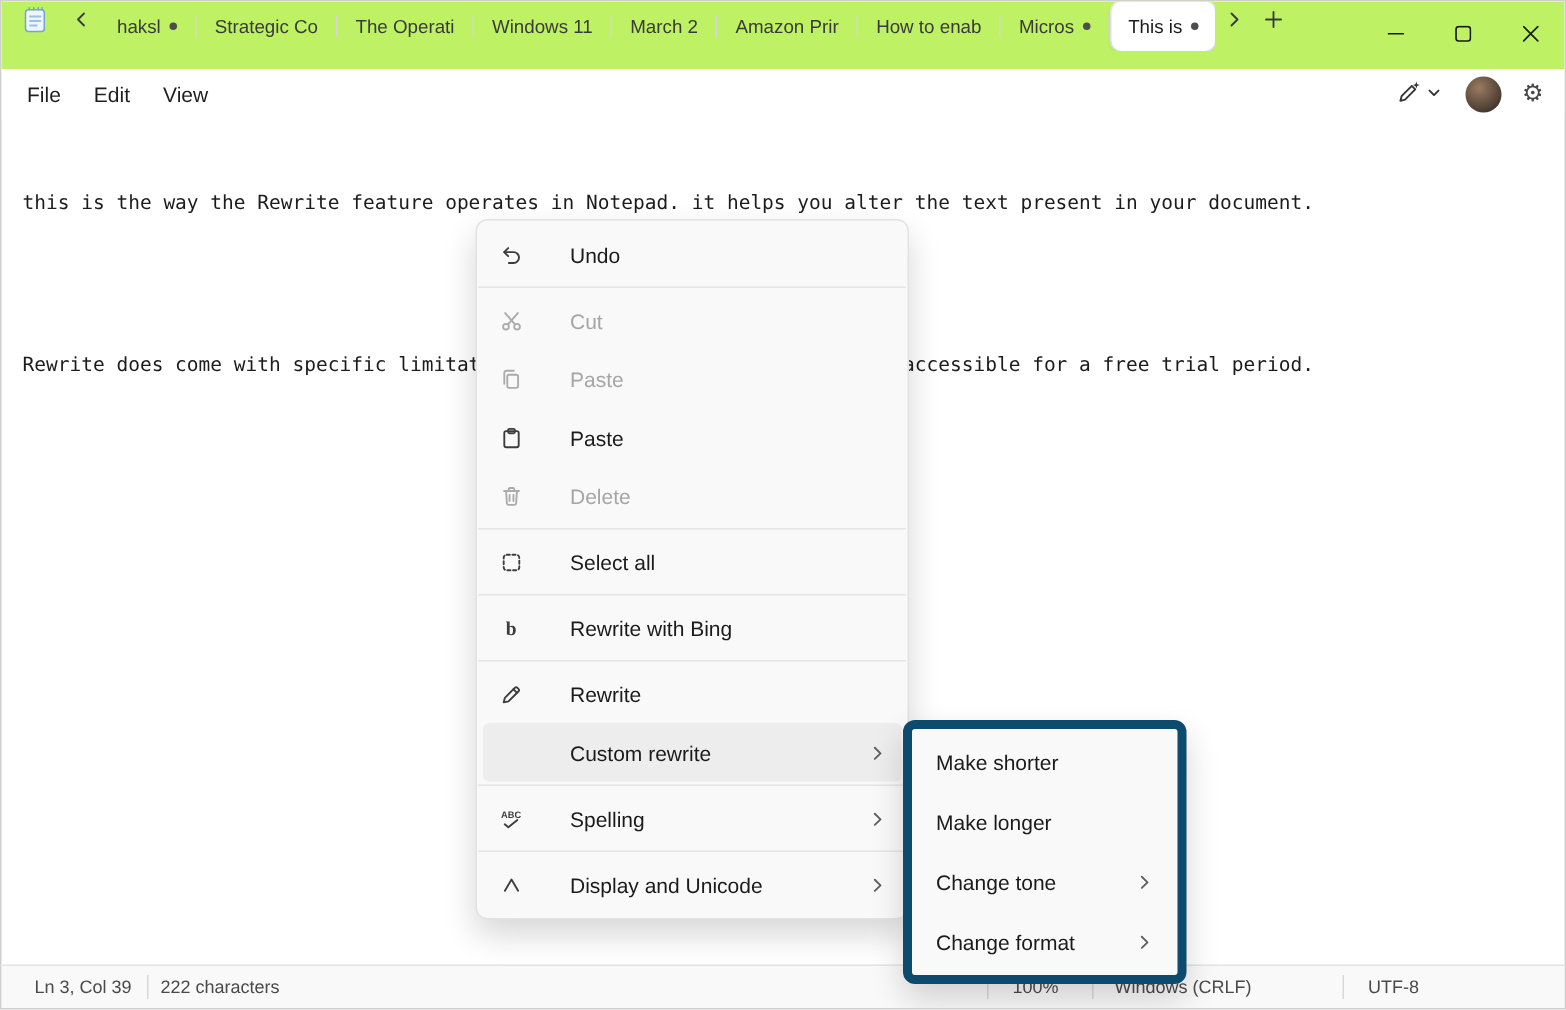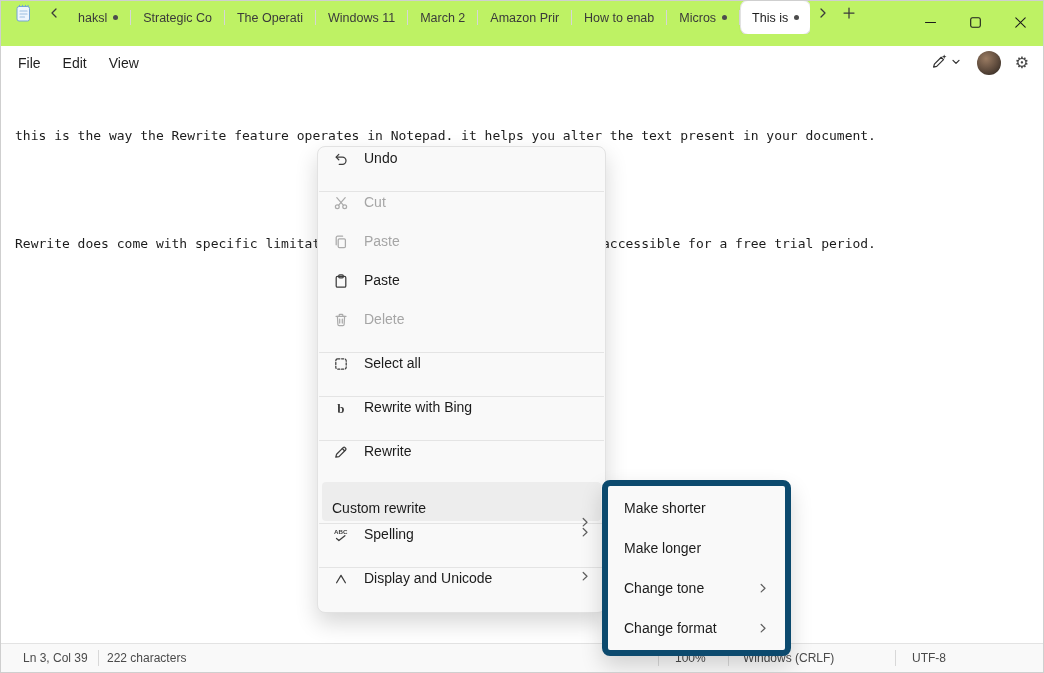--- a/index.html
+++ b/index.html
@@ -25,23 +25,23 @@
   .rewrite-btn { display:flex; align-items:center; gap:3px; border:none; background:transparent; padding:4px 6px; border-radius:5px; color:#333; }
   .avatar { width:24px; height:24px; border-radius:50%; background:radial-gradient(circle at 38% 32%, #9a7b62, #5d4a3c 55%, #2c251f 95%); }
   .gear-btn { border:none; background:transparent; font-size:16px; color:#474747; padding:2px 4px; line-height:1; }
 
   
   .editor { position:absolute; top:78px; left:0; right:0; bottom:29px; padding:12px 14px; font-family:"DejaVu Sans Mono","Liberation Mono",monospace; font-size:13px; line-height:18px; color:#1c1c1c; white-space:pre; }
   .doc-line { min-height:18px; }
 
   
   .context-menu { position:absolute; left:316px; top:145px; width:289px; background:#f9f9f9; border:1px solid #e2e2e2; border-radius:8px; box-shadow:0 10px 22px rgba(0,0,0,.16); padding:3px 0; z-index:5; }
-  .cm-item { display:flex; align-items:flex-start; height:39px; margin:0 4px; padding:0 10px; border-radius:4px; font-size:14px; color:#1b1b1b; }
+  .cm-item { display:flex; align-items:center; height:39px; margin:0 4px; padding:0 10px; border-radius:4px; font-size:14px; color:#1b1b1b;gap:16px; }
   .cm-item.disabled { color:#a6a6a6; }
-  .cm-item.highlighted { background:#ededed;flex-direction:column; }
+  .cm-item.highlighted { background:#ededed; }
   .cm-icon { width:18px; height:18px; margin-right:14px; display:flex; align-items:center; justify-content:center; color:#3d3d3d; flex-shrink:0; }
   .cm-item.disabled .cm-icon { color:#ababab; }
   .cm-chevron { margin-left:auto; color:#5f5f5f; display:flex; align-items:center; }
   .menu-sep { height:1px; background:#e4e4e4; margin:2px 1px; }
 
   
   .submenu { position:absolute; left:601px; top:479px; width:189px; background:#f9f9f9; border:6px solid #0c4a6e; border-radius:8px; box-shadow:0 10px 22px rgba(0,0,0,.16); padding:2px 0; z-index:6; }
   .sm-item { display:flex; align-items:center; height:40px; margin:0 4px; padding:0 12px; border-radius:4px; font-size:14px; color:#1b1b1b; }
 
   

